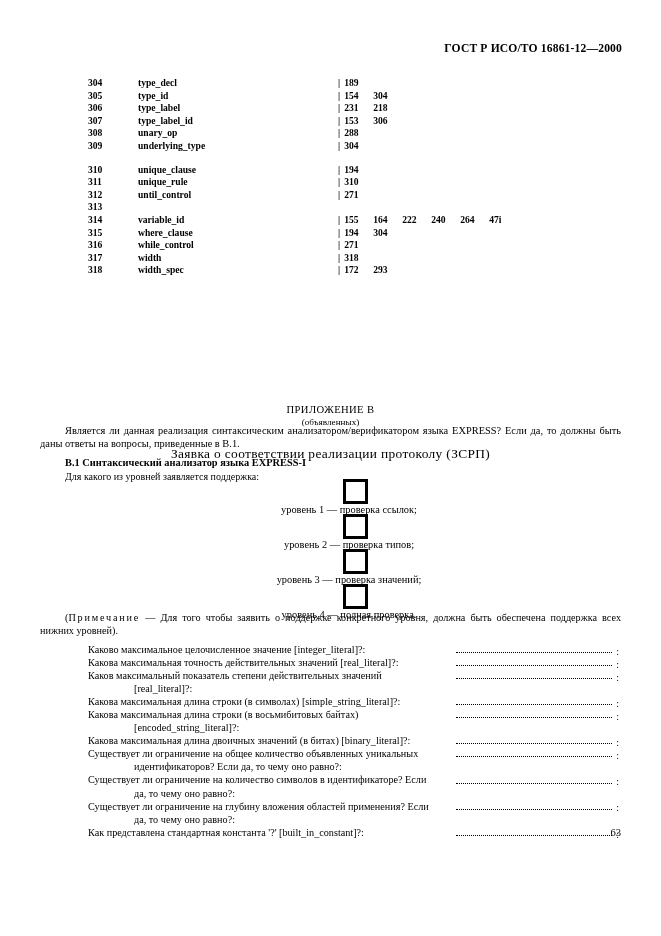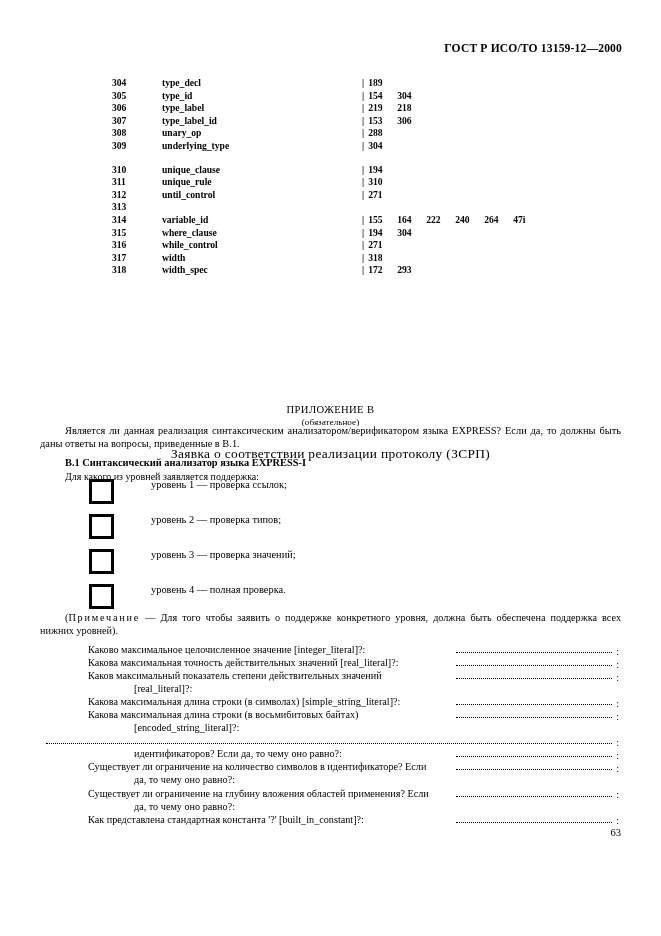--- a/index.html
+++ b/index.html
@@ -42,21 +42,20 @@
   .idx-group + .idx-group {
     margin-top: 11px;
   }
   .idx-row {
     display: flex;
     align-items: baseline;
     height: 12.6px;
     font-size: 9.6px;
     font-weight: bold;
     white-space: nowrap;
-    margin-left: 24px;
   }
   .idx-num {
     width: 50px;
     flex: 0 0 50px;
   }
   .idx-name {
     width: 200px;
     flex: 0 0 200px;
   }
   .idx-refs {
@@ -127,22 +126,24 @@
 
   
   .levels {
     position: absolute;
     top: 479px;
     left: 40px;
     right: 40px;
   }
   .level-row {
     display: flex;
+    align-items: center;
     height: 31px;
     margin-bottom: 4px;
+    flex-direction: column;
   }
   .checkbox {
     width: 19px;
     height: 19px;
     border: 3px solid #000;
     background: #fff;
     margin-left: 49px;
     box-sizing: content-box;
     flex: 0 0 auto;
   }
@@ -225,21 +226,21 @@
     top: 827px;
     right: 40px;
     font-size: 10.6px;
   }
 </style>
 </head>
 <body>
 
 <div class="page">
 
-  <div class="doc-header">ГОСТ Р ИСО/ТО 13159-12—2000</div>
+  <div class="doc-header">ГОСТ Р ИСО/ТО 16861-12—2000</div>
 
   <div class="index-table" id="index-table">
       <div class="idx-group">
         <div class="idx-row">
           <span class="idx-num">304</span>
           <span class="idx-name">type_decl</span>
           <span class="idx-refs">
             <span class="idx-bar">|</span>
             <span class="idx-ref">189</span>
           </span>
@@ -251,21 +252,21 @@
             <span class="idx-bar">|</span>
             <span class="idx-ref">154</span>
             <span class="idx-ref">304</span>
           </span>
         </div>
         <div class="idx-row">
           <span class="idx-num">306</span>
           <span class="idx-name">type_label</span>
           <span class="idx-refs">
             <span class="idx-bar">|</span>
-            <span class="idx-ref">219</span>
+            <span class="idx-ref">231</span>
             <span class="idx-ref">218</span>
           </span>
         </div>
         <div class="idx-row">
           <span class="idx-num">307</span>
           <span class="idx-name">type_label_id</span>
           <span class="idx-refs">
             <span class="idx-bar">|</span>
             <span class="idx-ref">153</span>
             <span class="idx-ref">306</span>
@@ -363,21 +364,21 @@
             <span class="idx-bar">|</span>
             <span class="idx-ref">172</span>
             <span class="idx-ref">293</span>
           </span>
         </div>
       </div>
     </div>
 
   <div class="annex-block">
     <div class="annex-label">ПРИЛОЖЕНИЕ В</div>
-    <div class="annex-sub">(обязательное)</div>
+    <div class="annex-sub">(объявленных)</div>
     <div class="annex-title">Заявка о соответствии реализации протоколу (ЗСРП)</div>
   </div>
 
   <div class="body-block">
     <p class="para">Является ли данная реализация синтаксическим анализатором/верификатором языка EXPRESS? Если да, то должны быть даны ответы на вопросы, приведенные в В.1.</p>
     <div class="clause-head">В.1 Синтаксический анализатор языка EXPRESS-I</div>
     <div class="lead-in">Для какого из уровней заявляется поддержка:</div>
   </div>
 
   <div class="levels" id="levels-list">
@@ -433,27 +434,28 @@
         </div>
       </div>
       <div class="q-row">
         <div class="q-text"><span>Какова максимальная длина строки (в восьмибитовых байтах)</span><span class="cont">[encoded_string_literal]?:</span></div>
         <div class="q-dots">
           <span class="leader"></span>
           <span class="colon">:</span>
         </div>
       </div>
       <div class="q-row">
-        <div class="q-dots">
-          <span class="leader"></span>
-          <span class="colon">:</span>
-        </div>
-      </div>
-      <div class="q-row">
-        <div class="q-text justify"><span class="cont">идентификаторов? Если да, то чему оно равно?:</span></div>
+        <div class="q-text"><span>Какова максимальная длина двоичных значений (в битах) [binary_literal]?:</span></div>
+        <div class="q-dots">
+          <span class="leader"></span>
+          <span class="colon">:</span>
+        </div>
+      </div>
+      <div class="q-row">
+        <div class="q-text justify"><span>Существует ли ограничение на общее количество объявленных уникальных</span><span class="cont">идентификаторов? Если да, то чему оно равно?:</span></div>
         <div class="q-dots">
           <span class="leader"></span>
           <span class="colon">:</span>
         </div>
       </div>
       <div class="q-row">
         <div class="q-text justify"><span>Существует ли ограничение на количество символов в идентификаторе? Если</span><span class="cont">да, то чему оно равно?:</span></div>
         <div class="q-dots">
           <span class="leader"></span>
           <span class="colon">:</span>

